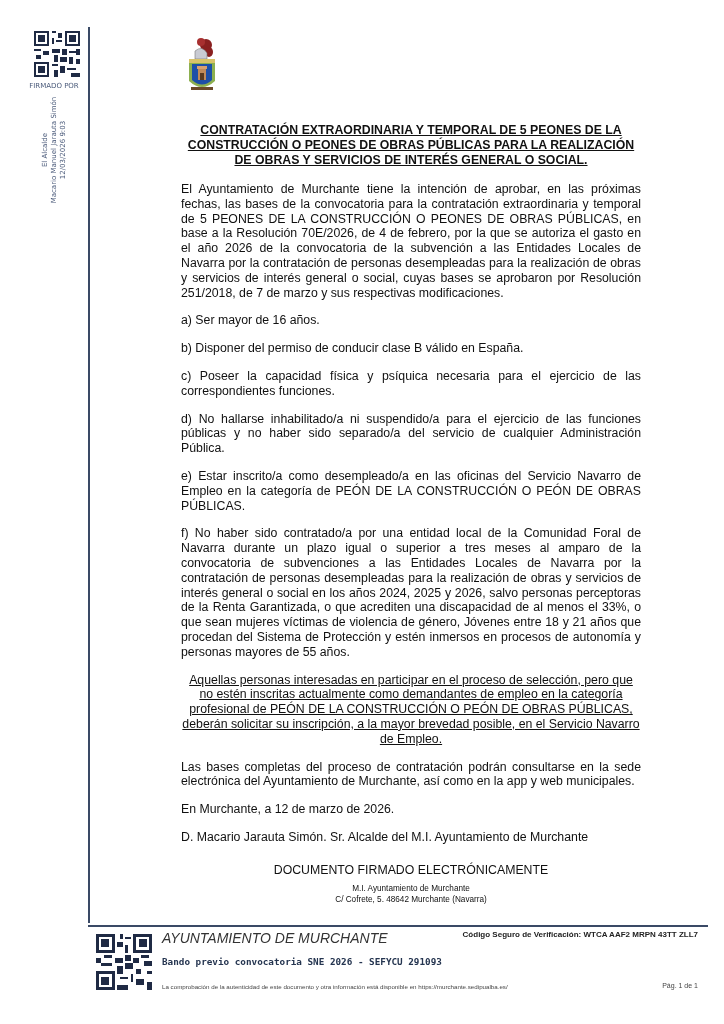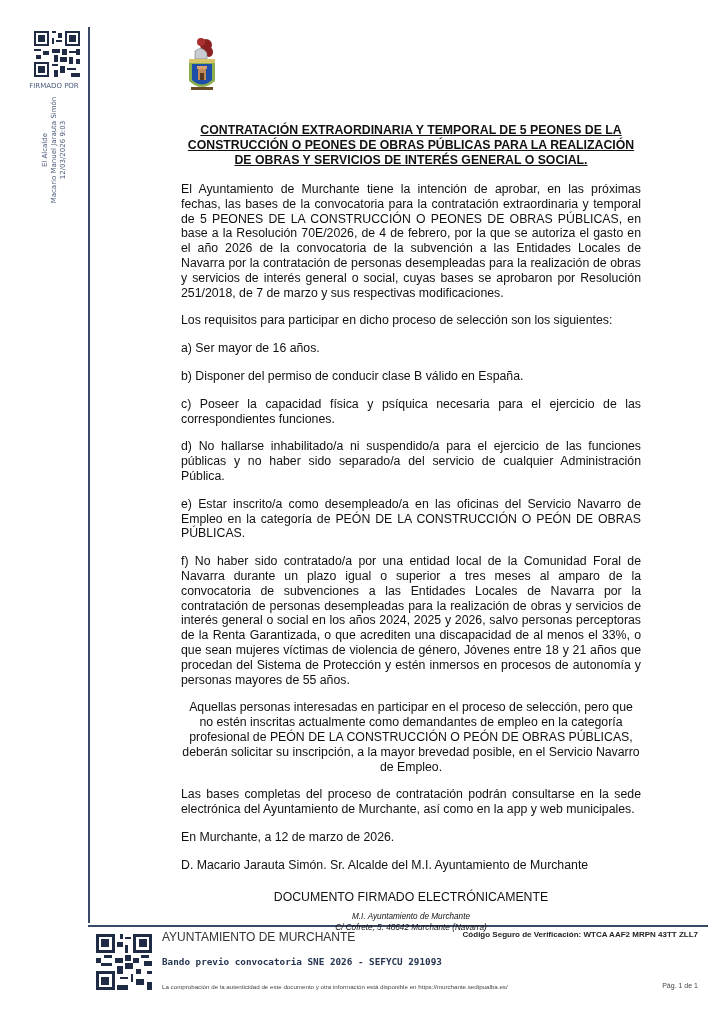--- a/index.html
+++ b/index.html
@@ -15,26 +15,26 @@
 
   .side-label { position: absolute; left: 24px; top: 82px; width: 60px; text-align: center; font-family: "DejaVu Sans", sans-serif; font-size: 7px; color: #4a5a7a; }
   .side-rot { position: absolute; left: 30px; top: 100px; width: 48px; height: 100px; }
   .side-rot .rot-inner { position: absolute; left: 50%; top: 50%; transform: translate(-50%, -50%) rotate(-90deg); white-space: nowrap; text-align: center; font-family: "DejaVu Sans", sans-serif; font-size: 7px; line-height: 9px; color: #4a5a7a; }
 
   .crest { position: absolute; left: 185px; top: 37px; width: 34px; height: 58px; }
 
   .content { position: absolute; left: 181px; top: 113px; width: 460px; font-size: 12.3px; line-height: 14.8px; }
   .title { text-align: center; font-weight: bold; text-decoration: underline; font-size: 12.3px; line-height: 15px; margin: 10px 0 14px 0; }
   .p { text-align: justify; margin: 0 0 13px 0; }
-  .p.center { text-align: center; }
+  .p.center { text-align: center; text-decoration: underline; }
   .p.left { text-align: left; }
   .firmado { text-align: center; margin: 18px 0 7px 0; }
-  .contact { text-align: center; font-style: italic; font-size: 8.2px; line-height: 10.5px; }
+  .contact { text-align: center; font-size: 8.2px; line-height: 10.5px; }
 
-  .footer-org { position: absolute; left: 162px; top: 930px; font-size: 12px; color: #333; }
+  .footer-org { position: absolute; left: 162px; top: 930px; font-size: 14px; color: #333; font-style: italic; }
   .footer-title { position: absolute; left: 162px; top: 956px; font-family: "DejaVu Sans Mono", monospace; font-weight: bold; font-size: 9.3px; color: #253550; }
   .footer-csv { position: absolute; right: 26px; top: 930px; font-weight: bold; font-size: 8px; color: #222; }
   .footer-check { position: absolute; left: 162px; top: 983px; font-size: 6.2px; color: #444; }
   .footer-page { position: absolute; right: 26px; top: 982px; font-size: 7px; color: #444; }
 </style>
 </head>
 <body>
 
 <div class="vline"></div>
 <div class="hline"></div>
@@ -103,21 +103,20 @@
     <rect x="13" y="31" width="8" height="12" fill="#c08a5a"></rect>
     <rect x="12" y="29" width="10" height="3" fill="#d9a070"></rect>
     <rect x="15" y="36" width="4" height="7" fill="#5a3a20"></rect>
     <rect x="6" y="50" width="22" height="3" fill="#6b4a2a"></rect>
   </svg>
 </div>
 
 <div class="content">
   <div class="title">CONTRATACIÓN EXTRAORDINARIA Y TEMPORAL DE 5 PEONES DE LA CONSTRUCCIÓN O PEONES DE OBRAS PÚBLICAS PARA LA REALIZACIÓN DE OBRAS Y SERVICIOS DE INTERÉS GENERAL O SOCIAL.</div>
   <div class="p">El Ayuntamiento de Murchante tiene la intención de aprobar, en las próximas fechas, las bases de la convocatoria para la contratación extraordinaria y temporal de 5 PEONES DE LA CONSTRUCCIÓN O PEONES DE OBRAS PÚBLICAS, en base a la Resolución 70E/2026, de 4 de febrero, por la que se autoriza el gasto en el año 2026 de la convocatoria de la subvención a las Entidades Locales de Navarra por la contratación de personas desempleadas para la realización de obras y servicios de interés general o social, cuyas bases se aprobaron por Resolución 251/2018, de 7 de marzo y sus respectivas modificaciones.</div>
-  <div class="p left">Los requisitos para participar en dicho proceso de selección son los siguientes:</div>
   <div class="p">a) Ser mayor de 16 años.</div>
   <div class="p">b) Disponer del permiso de conducir clase B válido en España.</div>
   <div class="p">c) Poseer la capacidad física y psíquica necesaria para el ejercicio de las correspondientes funciones.</div>
   <div class="p">d) No hallarse inhabilitado/a ni suspendido/a para el ejercicio de las funciones públicas y no haber sido separado/a del servicio de cualquier Administración Pública.</div>
   <div class="p">e) Estar inscrito/a como desempleado/a en las oficinas del Servicio Navarro de Empleo en la categoría de PEÓN DE LA CONSTRUCCIÓN O PEÓN DE OBRAS PÚBLICAS.</div>
   <div class="p">f) No haber sido contratado/a por una entidad local de la Comunidad Foral de Navarra durante un plazo igual o superior a tres meses al amparo de la convocatoria de subvenciones a las Entidades Locales de Navarra por la contratación de personas desempleadas para la realización de obras y servicios de interés general o social en los años 2024, 2025 y 2026, salvo personas perceptoras de la Renta Garantizada, o que acrediten una discapacidad de al menos el 33%, o que sean mujeres víctimas de violencia de género, Jóvenes entre 18 y 21 años que procedan del Sistema de Protección y estén inmersos en procesos de autonomía y personas mayores de 55 años.</div>
   <div class="p center">Aquellas personas interesadas en participar en el proceso de selección, pero que no estén inscritas actualmente como demandantes de empleo en la categoría profesional de PEÓN DE LA CONSTRUCCIÓN O PEÓN DE OBRAS PÚBLICAS, deberán solicitar su inscripción, a la mayor brevedad posible, en el Servicio Navarro de Empleo.</div>
   <div class="p">Las bases completas del proceso de contratación podrán consultarse en la sede electrónica del Ayuntamiento de Murchante, así como en la app y web municipales.</div>
   <div class="p left">En Murchante, a 12 de marzo de 2026.</div>
   <div class="p left">D. Macario Jarauta Simón. Sr. Alcalde del M.I. Ayuntamiento de Murchante</div>

